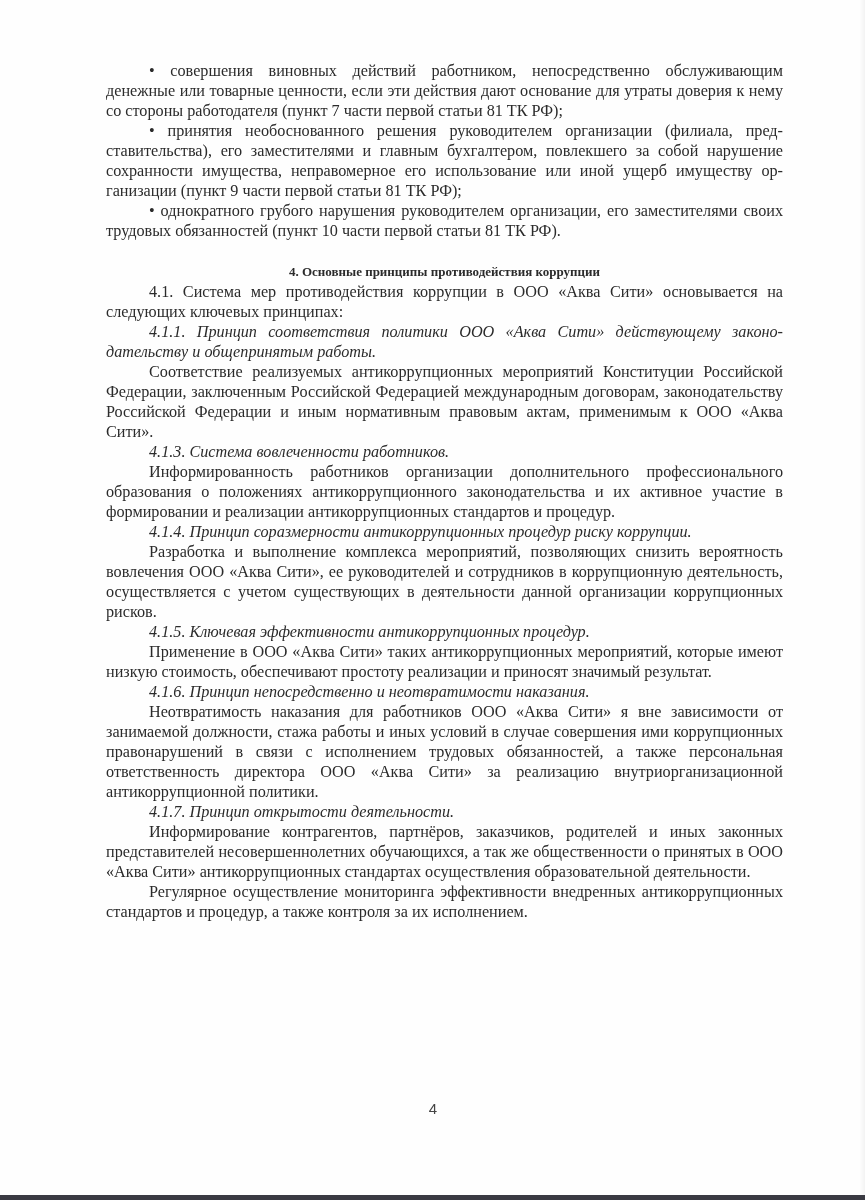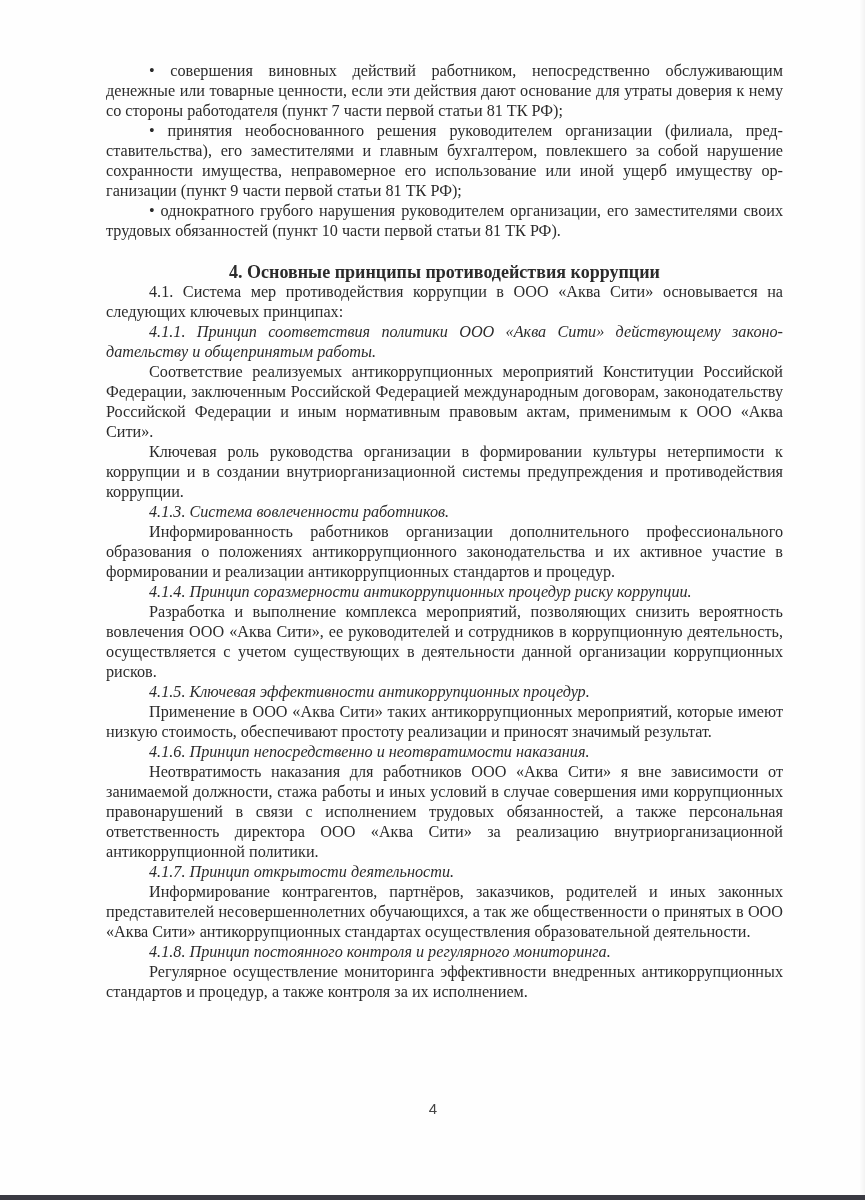--- a/index.html
+++ b/index.html
@@ -43,21 +43,21 @@
     hyphens: manual;
   }
   .bullet::before {
     content: "\2022\00a0";
   }
   .heading {
     text-align: center;
     font-weight: bold;
     text-indent: 0;
     margin-top: 21px;
-    font-size: 18px;
+    font-size: 13px;
   }
   .ital {
     font-style: italic;
   }
   .page-number {
     position: absolute;
     left: 426px;
     top: 1100px;
     width: 14px;
     text-align: center;
@@ -85,37 +85,35 @@
 
     <div class="heading">
       <div>4. Основные принципы противодействия коррупции</div>
     </div>
 
     <p>4.1. Система мер противодействия коррупции в ООО «Аква Сити» основывается на следующих ключевых принципах:</p>
 
     <p class="ital">4.1.1. Принцип соответствия политики ООО «Аква Сити» действующему законо­дательству и общепринятым работы.</p>
     <p>Соответствие реализуемых антикоррупционных мероприятий Конституции Россий­ской Федерации, заключенным Российской Федерацией международным договорам, зако­нодательству Российской Федерации и иным нормативным правовым актам, применимым к ООО «Аква Сити».</p>
 
-    <p>Ключевая роль руководства организации в формировании культуры нетерпимости к коррупции и в создании внутриорганизационной системы предупреждения и противодей­ствия коррупции.</p>
 
     <p class="ital">4.1.3. Система вовлеченности работников.</p>
     <p>Информированность работников организации дополнительного профессионального образования о положениях антикоррупционного законодательства и их активное участие в формировании и реализации антикоррупционных стандартов и процедур.</p>
 
     <p class="ital">4.1.4. Принцип соразмерности антикоррупционных процедур риску коррупции.</p>
     <p>Разработка и выполнение комплекса мероприятий, позволяющих снизить вероятность вовлечения ООО «Аква Сити», ее руководителей и сотрудников в коррупционную деятель­ность, осуществляется с учетом существующих в деятельности данной организации кор­рупционных рисков.</p>
 
     <p class="ital">4.1.5. Ключевая эффективности антикоррупционных процедур.</p>
     <p>Применение в ООО «Аква Сити» таких антикоррупционных мероприятий, которые имеют низкую стоимость, обеспечивают простоту реализации и приносят значимый ре­зультат.</p>
 
     <p class="ital">4.1.6. Принцип непосредственно и неотвратимости наказания.</p>
     <p>Неотвратимость наказания для работников ООО «Аква Сити» я вне зависимости от занимаемой должности, стажа работы и иных условий в случае совершения ими коррупци­онных правонарушений в связи с исполнением трудовых обязанностей, а также персональ­ная ответственность директора ООО «Аква Сити» за реализацию внутриорганизационной антикоррупционной политики.</p>
 
     <p class="ital">4.1.7. Принцип открытости деятельности.</p>
     <p>Информирование контрагентов, партнёров, заказчиков, родителей и иных законных представителей несовершеннолетних обучающихся, а так же общественности о принятых в ООО «Аква Сити» антикоррупционных стандартах осуществления образовательной дея­тельности.</p>
 
-    <p class="ital">4.1.8. Принцип постоянного контроля и регулярного мониторинга.</p>
     <p>Регулярное осуществление мониторинга эффективности внедренных антикоррупци­онных стандартов и процедур, а также контроля за их исполнением.</p>
   </div>
 
   <div class="page-number">4</div>
 </div>
 
 <div class="bottom-band"></div>
 
 </body></html>

